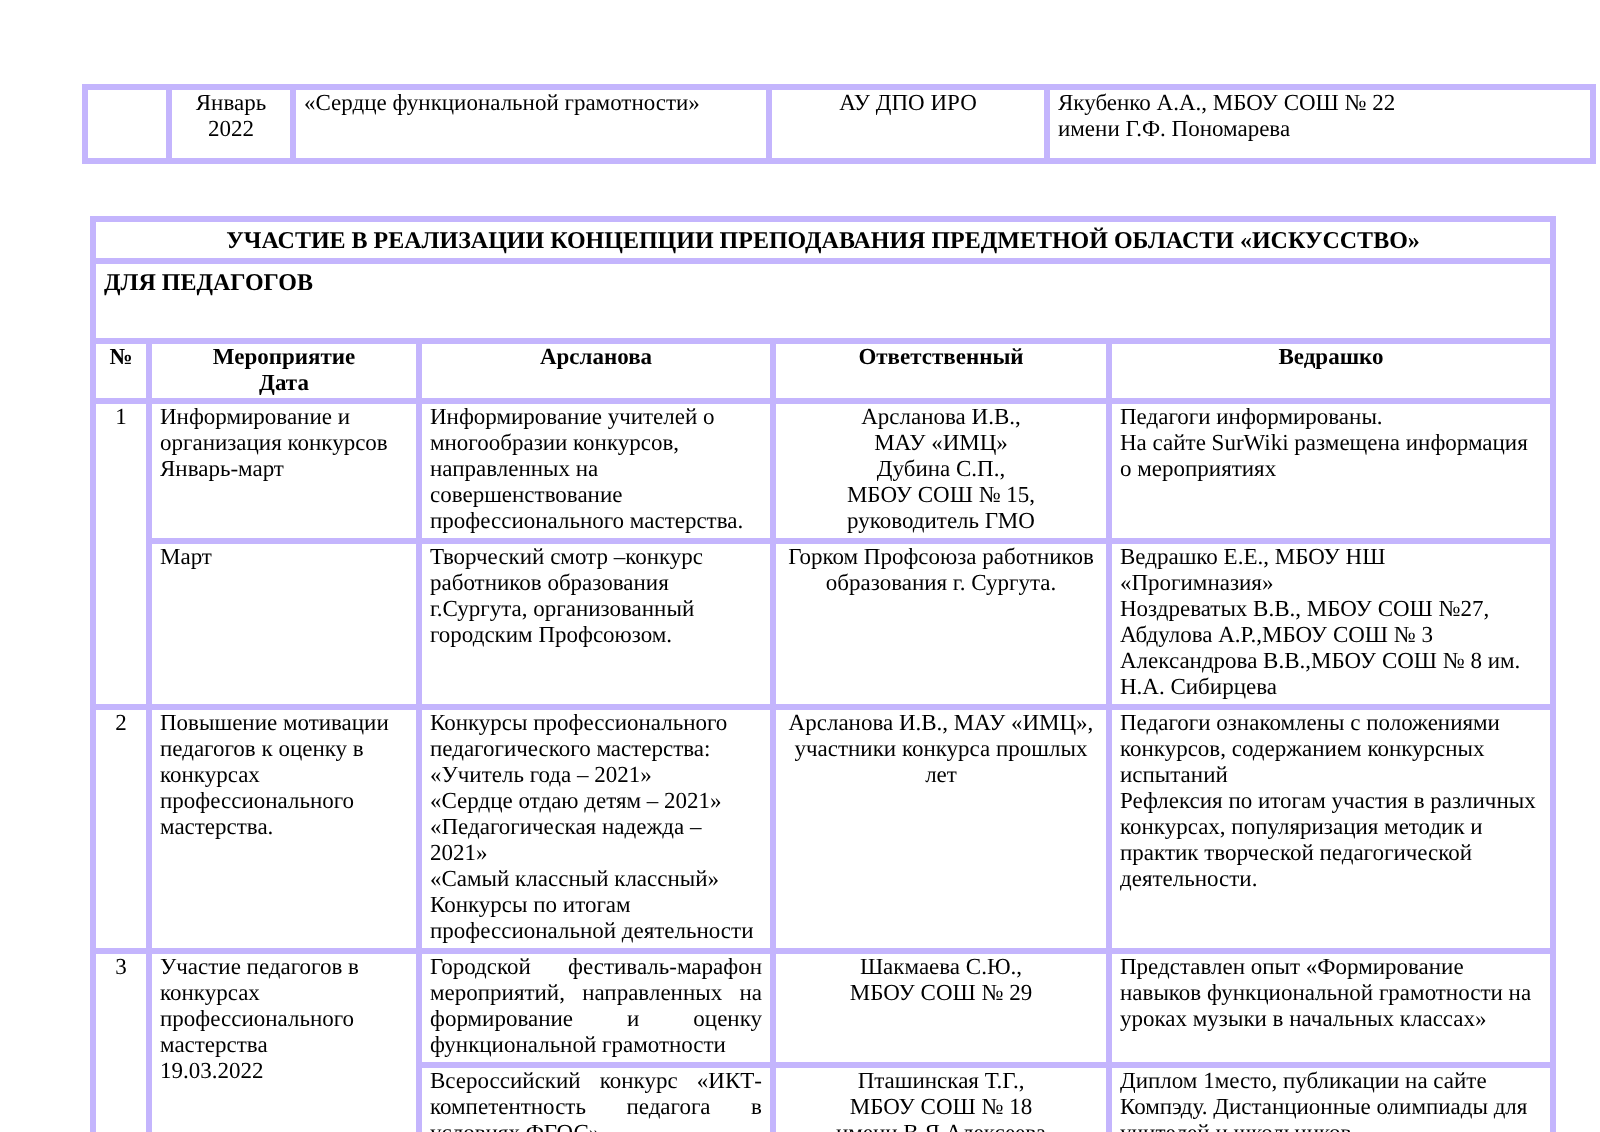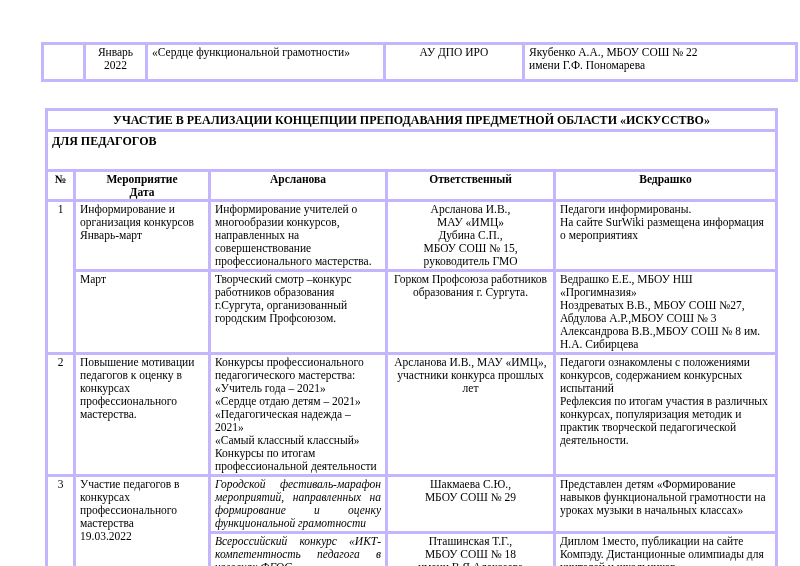--- a/index.html
+++ b/index.html
@@ -24,21 +24,21 @@
     font-size: 11.5px;
     line-height: 13px;
     padding: 1px 4px;
     white-space: pre-line;
     overflow: hidden;
     word-wrap: break-word;
   }
   .t-top  { left: 41px; top: 42px; width: 754px; }
   .t-main { left: 45px; top: 108px; width: 730px; border-radius: 13px; }
   .center  { text-align: center; }
-  .justify { text-align: justify; font-style: italic; }
+  .justify { text-align: justify; }
   .title-cell {
     text-align: center; font-weight: bold; font-size: 12px;
     line-height: 14px; padding: 2px 4px;
   }
   .section-cell { font-weight: bold; font-size: 12px; line-height: 14px; padding: 2px 4px; }
   .colhead { font-weight: bold; text-align: center; font-size: 11.5px; line-height: 12.5px; }
   .h19  { height: 19px; }
   .h25  { height: 40px; font-family: Liberation Serif, serif; }
   .h26  { height: 26px; }
   .h69  { height: 69px; }
@@ -134,21 +134,21 @@
 Рефлексия по итогам участия в различных конкурсах, популяризация методик и практик творческой педагогической деятельности.</td>
   </tr>
 
   <tr class="h55">
     <td rowspan="2" class="center">3</td>
     <td rowspan="2">Участие педагогов в конкурсах профессионального мастерства
 19.03.2022</td>
     <td class="justify">Городской фестиваль-марафон мероприятий, направленных на формирование и оценку функциональной грамотности</td>
     <td class="center">Шакмаева С.Ю.,
 МБОУ СОШ № 29</td>
-    <td>Представлен детям «Формирование навыков функциональной грамотности на уроках музыки в начальных классах»</td>
+    <td>Представлен опыт «Формирование навыков функциональной грамотности на уроках музыки в начальных классах»</td>
   </tr>
   <tr class="h52">
     <td class="justify">Всероссийский конкурс «ИКТ-компетентность педагога в условиях ФГОС»,
 «Методологические и</td>
     <td class="center">Пташинская Т.Г.,
 МБОУ СОШ № 18
 имени В.Я Алексеева</td>
     <td><span>Диплом 1место, публикации на сайте Компэду. Дистанционные олимпиады для учителей и школьников </span><a href="#" style="color: rgb(0, 0, 238);">https://compedu.ru/</a></td>
   </tr>
 </tbody>

